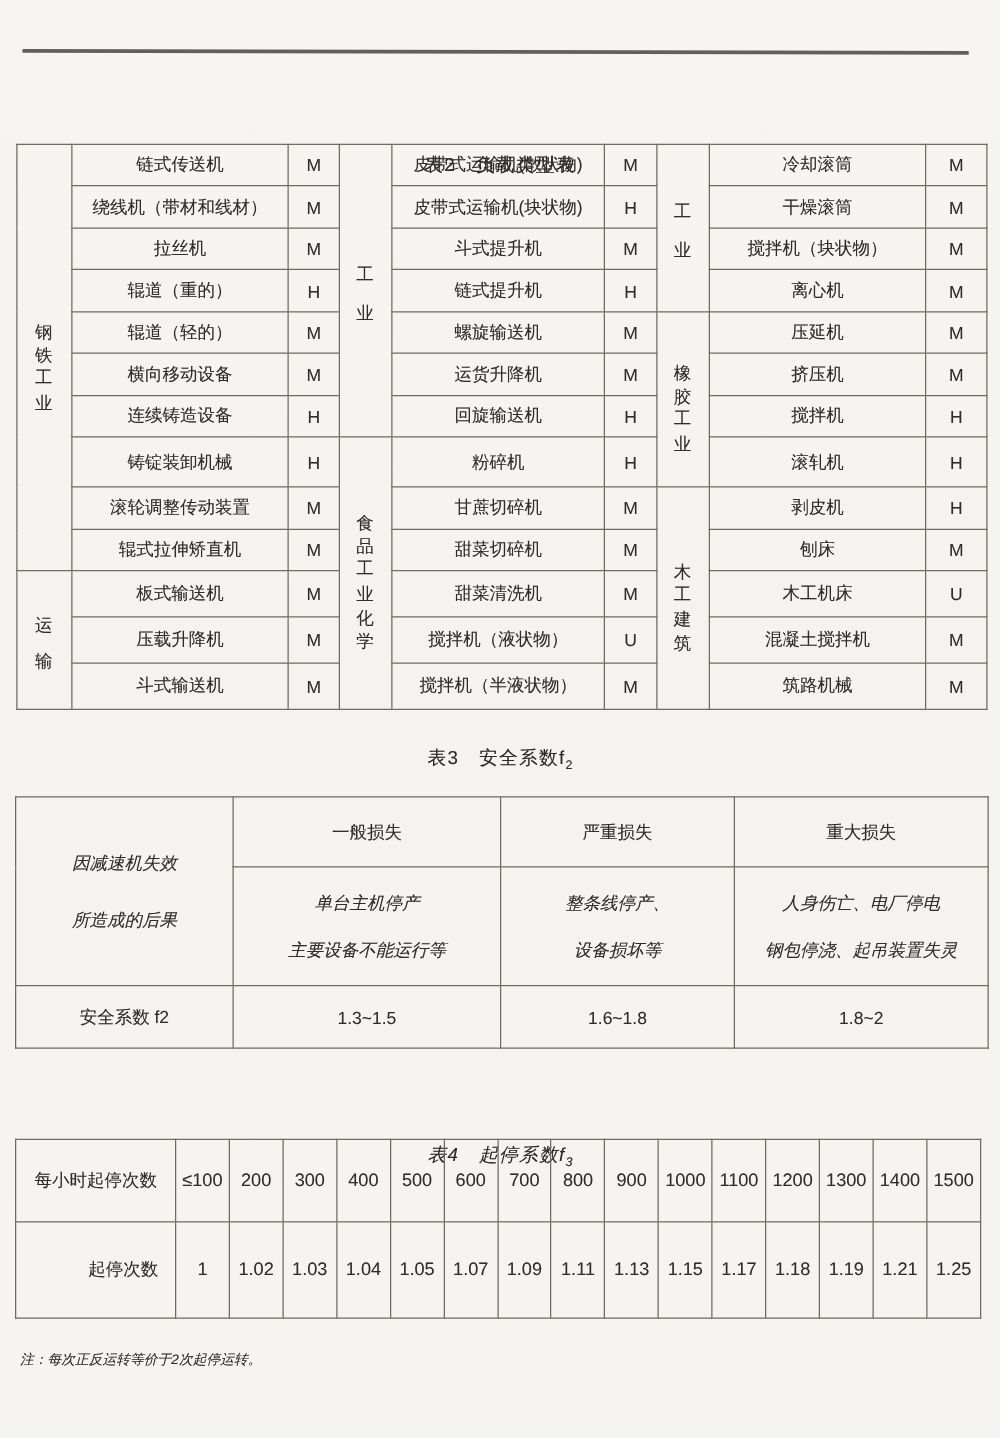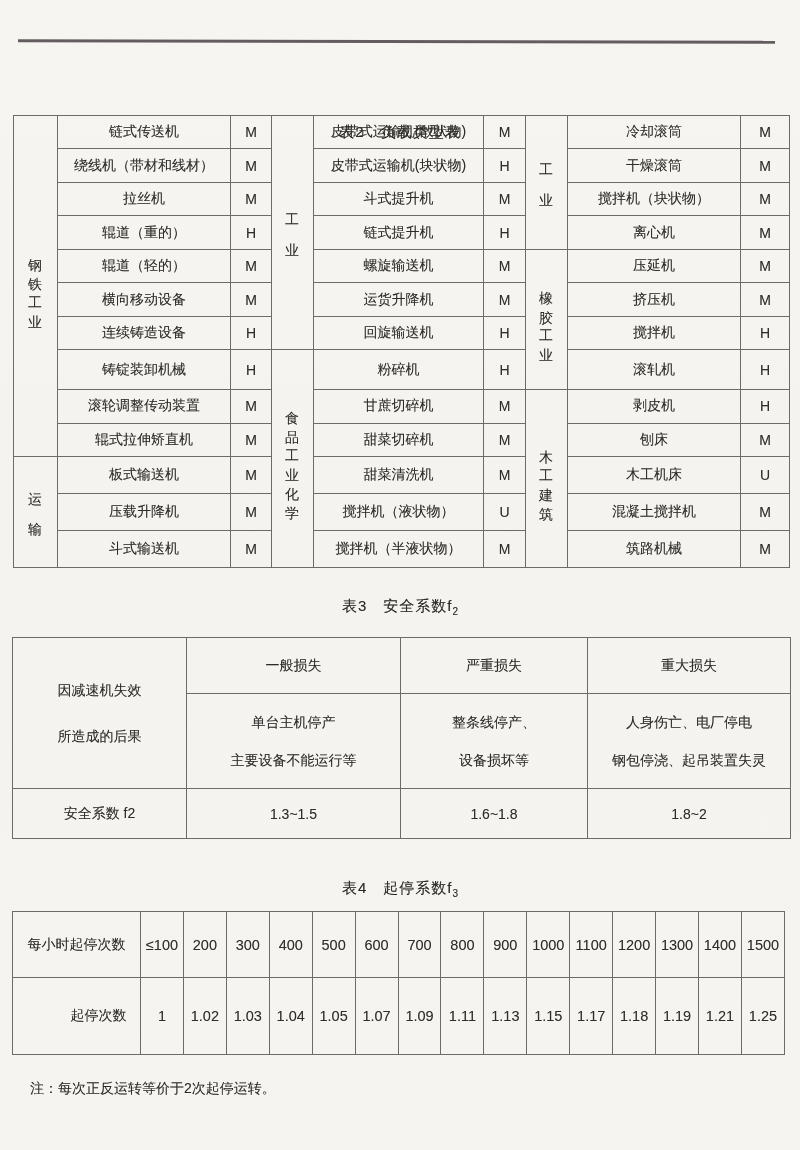--- a/index.html
+++ b/index.html
@@ -18,21 +18,21 @@
     background:#645d5f;transform:rotate(0.12deg);
   }
   .tbl-title{
     position:absolute;left:0;width:800px;text-align:center;
     font-size:15px;letter-spacing:1px;color:#2b2a28;
     text-shadow:0 0 0.5px rgba(40,36,32,0.35);
   }
   .tbl-title sub{font-size:10px;letter-spacing:0;}
   #t2-title{top:83px;margin-top:40px;}
   #t3-title{top:597px;}
-  #t4-title{top:879px;}
+  #t4-title{top:915px;font-style:italic;}
 
   table{border-collapse:collapse;table-layout:fixed;}
   td{
     border:1px solid #6e6a64;
     text-align:center;vertical-align:middle;
     font-size:14px;color:#2e2d2b;
     text-shadow:0 0 0.5px rgba(40,36,32,0.3);
     padding:0;overflow:hidden;
   }
   #table2{position:absolute;left:13px;top:115px;width:776px;height:453px;border:1.5px solid #59554f;}
@@ -40,35 +40,35 @@
   #table4{position:absolute;left:12px;top:911px;width:773px;border:1.5px solid #59554f;}
 
   td.vlabel span{
     writing-mode:vertical-rl;text-orientation:upright;
     letter-spacing:1.35em;display:inline-block;line-height:1;
   }
   td.vlabel span.v2{letter-spacing:2.1em;}
   td.mtype{font-size:14px;}
 
   #table3 td{font-size:14px;}
-  .two-line div{line-height:1;}
+  .two-line div{line-height:1;font-style:italic;}
   .two-line div + div{margin-top:24px;}
   .two-line.wide div + div{margin-top:32px;}
   #table3 tr.hdr{height:56px;}
   #table3 tr.desc{height:95px;}
   #table3 tr.vals{height:50px;}
 
   #table4 tr.hdr{height:66px;}
   #table4 tr.vals{height:77px;}
   #table4 td{font-size:14.5px;margin-left:24px;}
   #table4 td.rowlab{font-size:14px;}
 
   .note{
-    position:absolute;left:30px;top:1080px;font-size:14px;
-    color:#2e2d2b;text-shadow:0 0 0.5px rgba(40,36,32,0.3);
+    position:absolute;left:16px;top:1080px;font-size:11px;
+    color:#2e2d2b;text-shadow:0 0 0.5px rgba(40,36,32,0.3);font-style:italic;
   }
   .pagenum{
     position:absolute;left:385px;top:1172px;height:9px;width:40px;
     overflow:hidden;font-size:15px;color:#4a4745;letter-spacing:2px;
   }
 </style>
 </head>
 <body>
 
 <div class="page">

